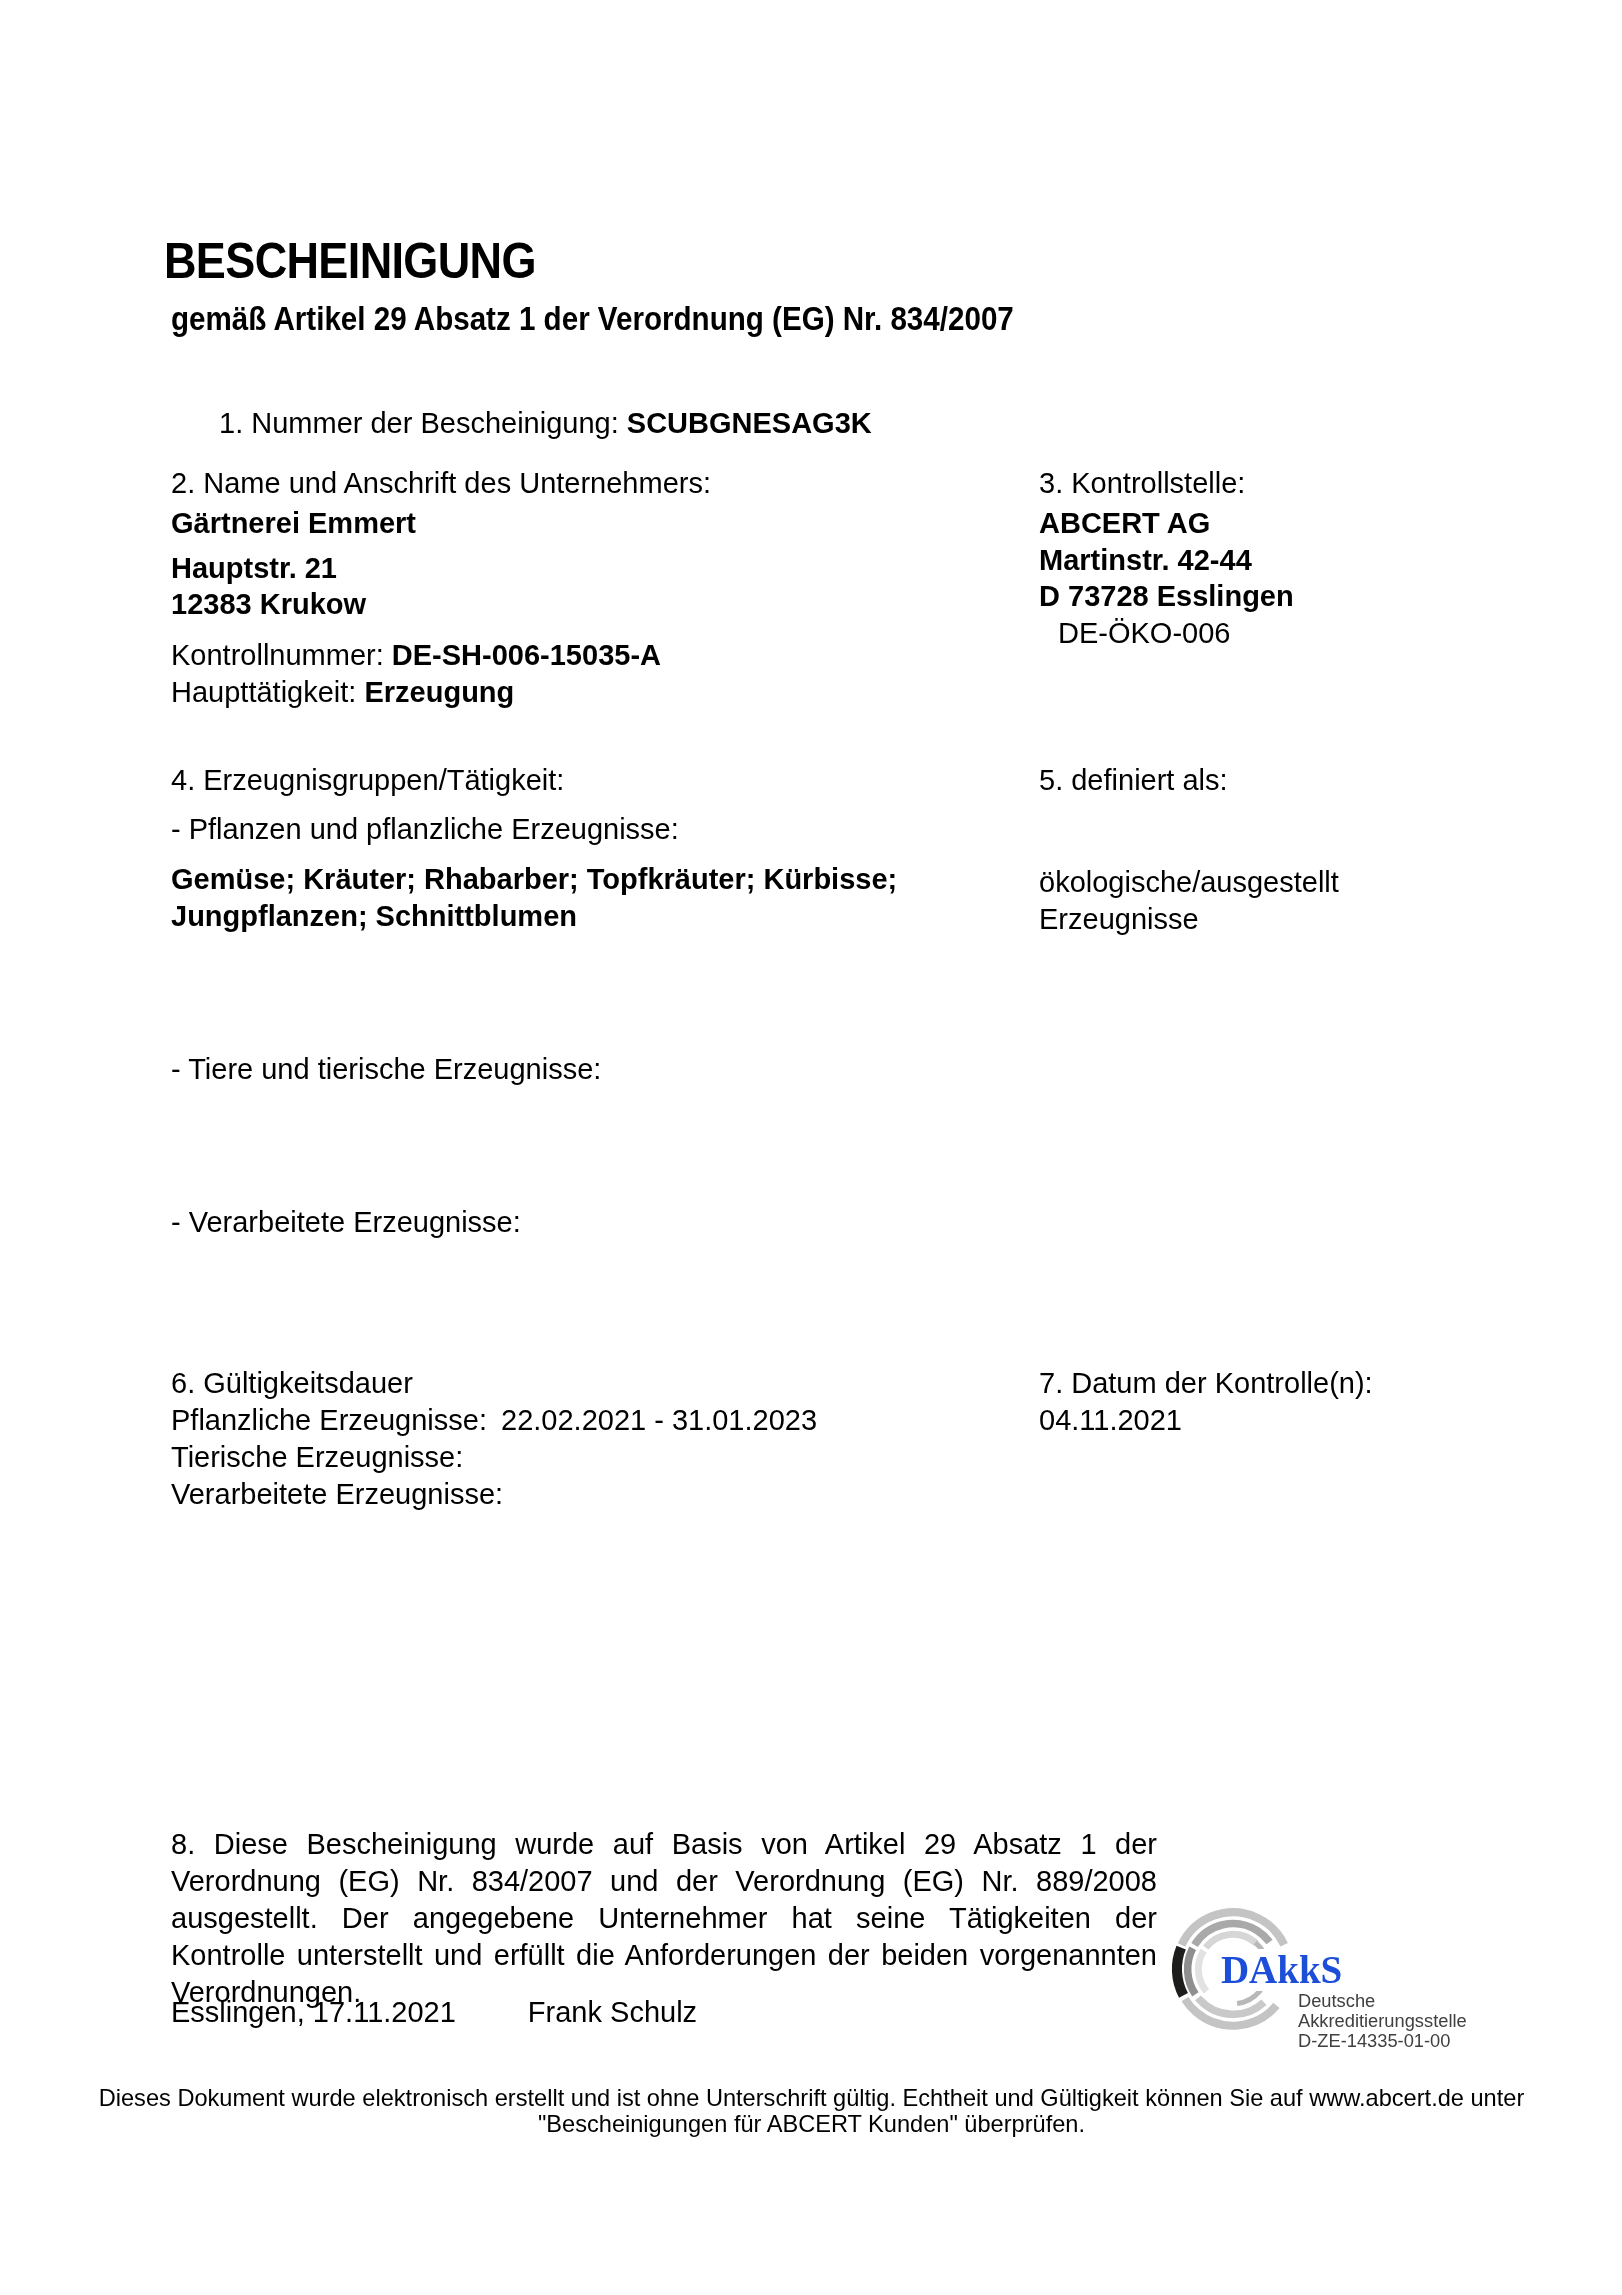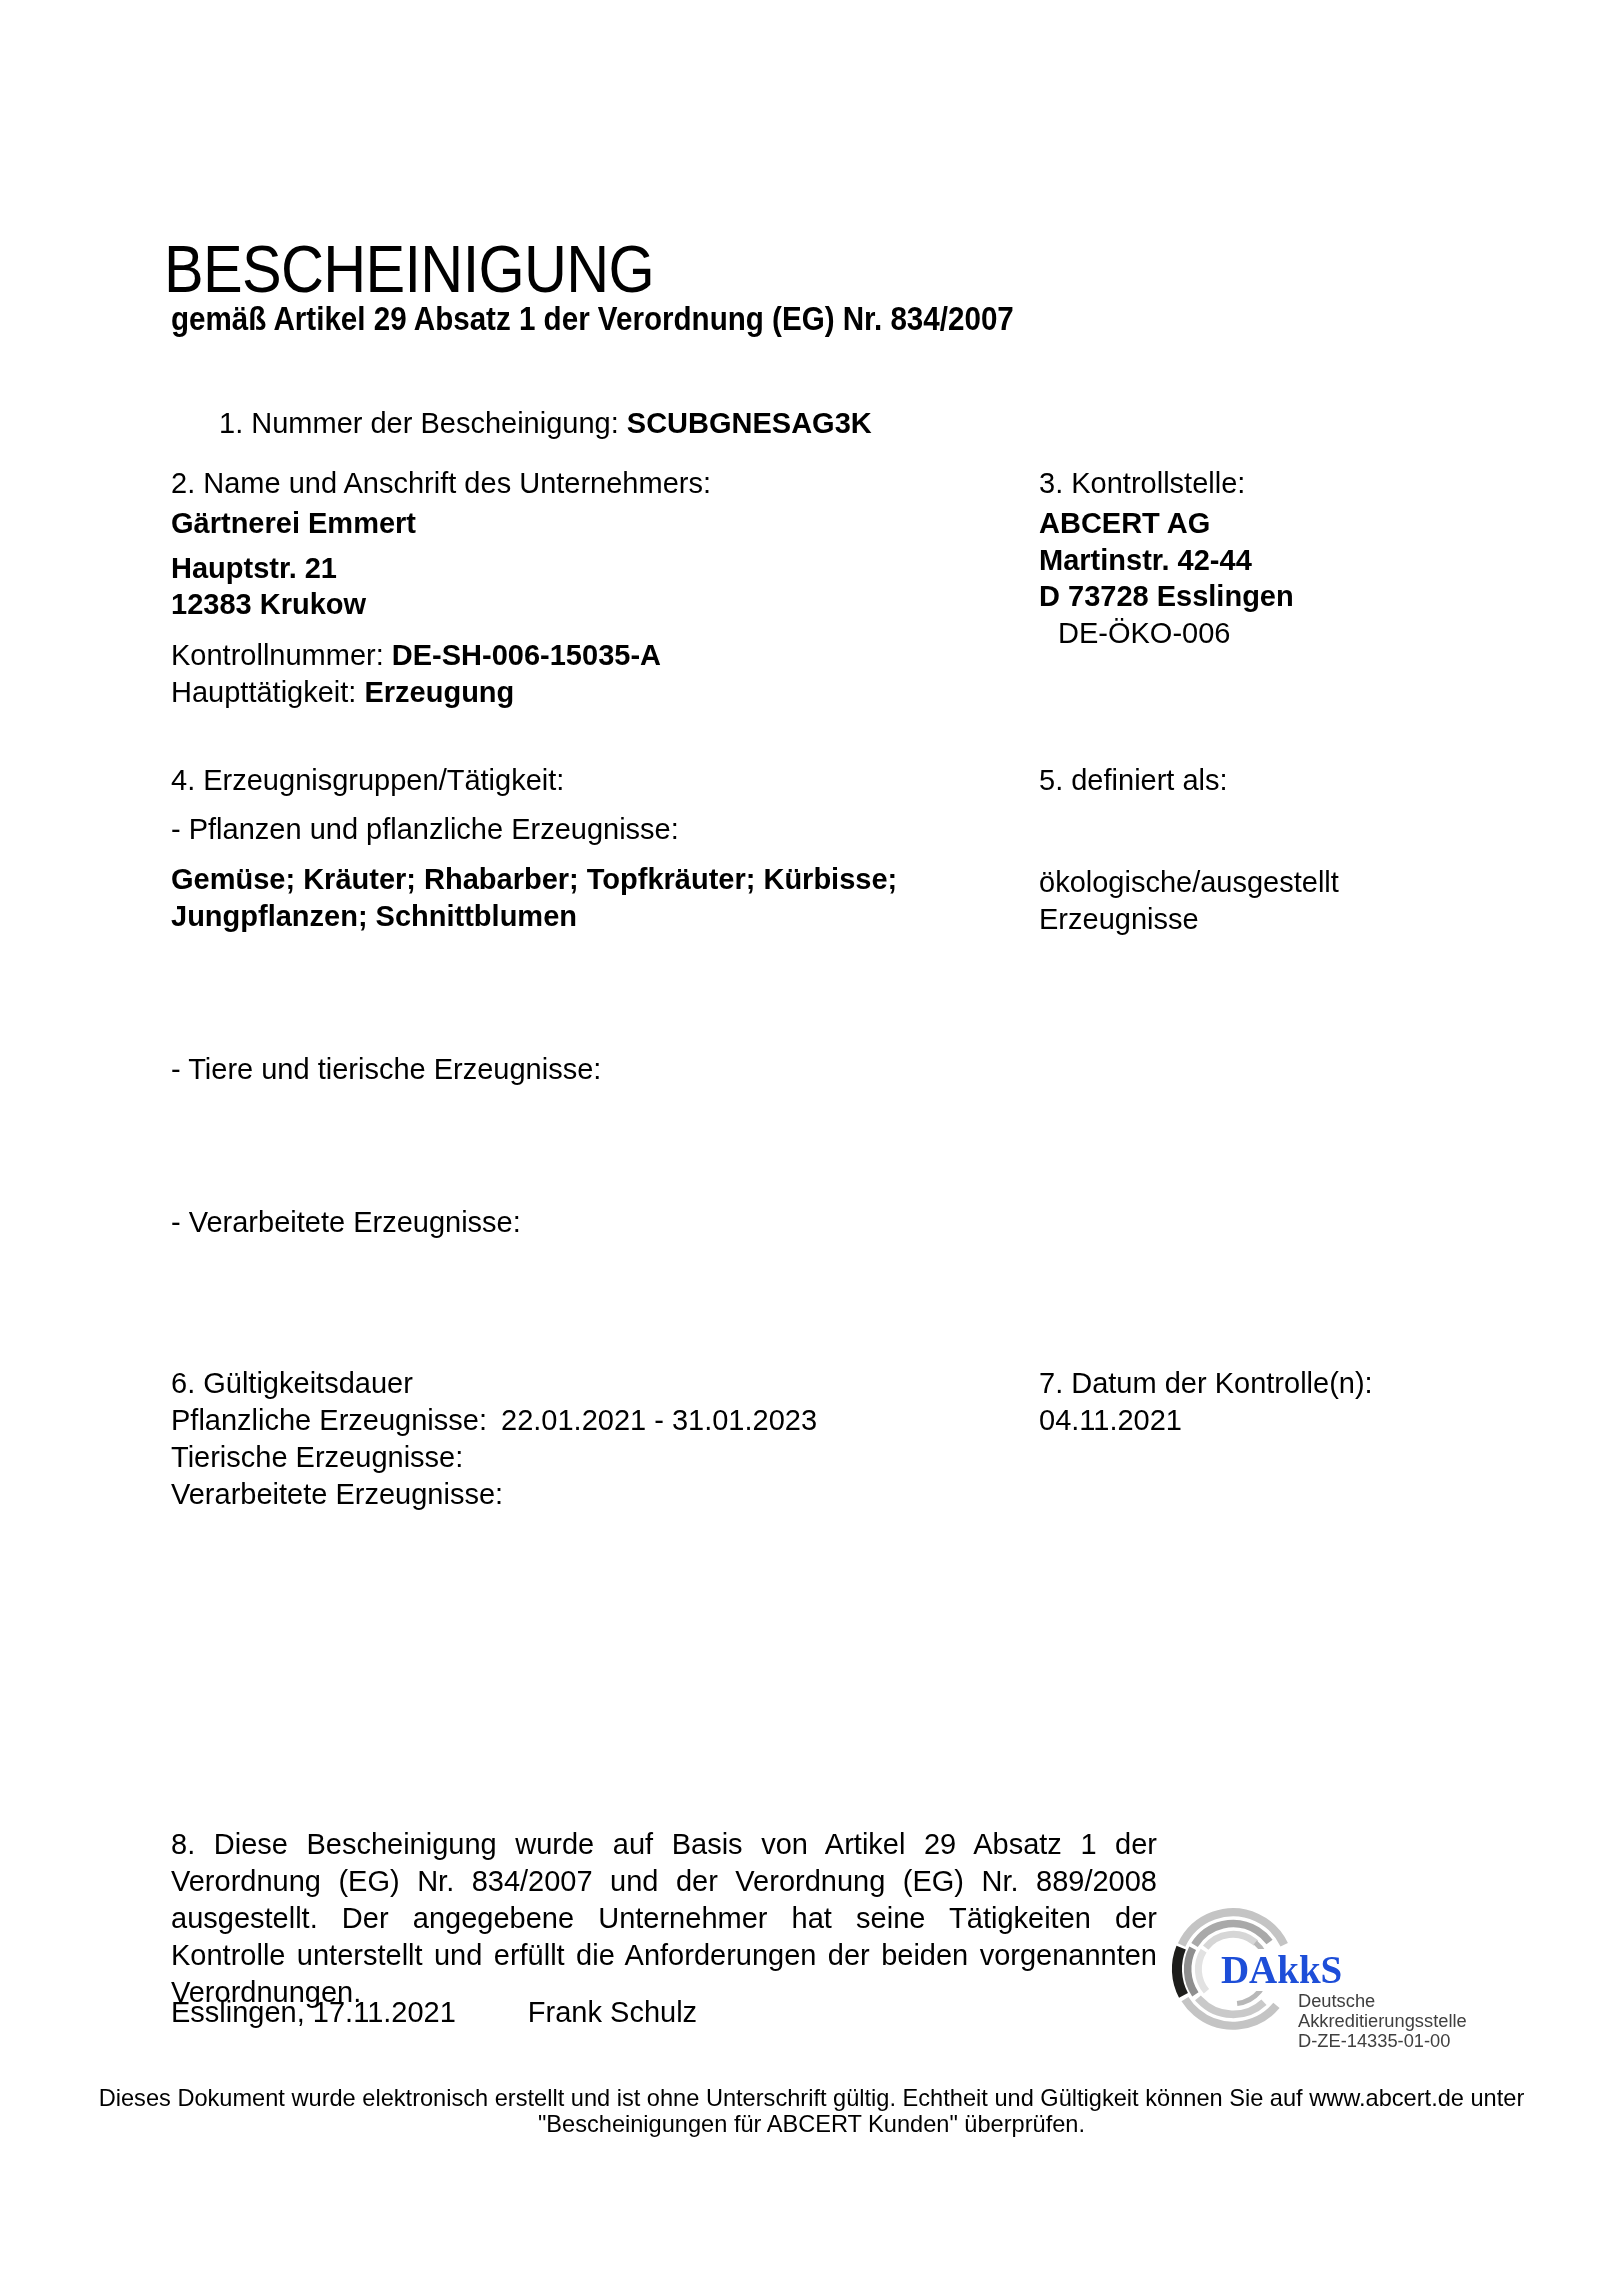--- a/index.html
+++ b/index.html
@@ -7,21 +7,21 @@
     position:relative;
     width:1623px;height:2295px;
     background:#ffffff;
     font-family:"Liberation Sans", sans-serif;
     color:#000000;
     overflow:hidden;
     margin:0 auto;
   }
   .abs{position:absolute;}
   .t-title{
-    font-size:66px;font-weight:normal;line-height:1;white-space:nowrap;
+    font-size:50px;font-weight:bold;line-height:1;white-space:nowrap;
     letter-spacing:-0.7px;
   }
   .squeeze-title{display:inline-block;transform:scaleX(0.90);transform-origin:0 50%;}
   .t-sub{
     font-size:34px;font-weight:bold;line-height:1;white-space:nowrap;
   }
   .squeeze-sub{display:inline-block;transform:scaleX(0.87);transform-origin:0 50%;}
   .body-line{font-size:29px;line-height:37px;}
   .bold{font-weight:bold;}
   .leftcol{left:171px;}
@@ -98,21 +98,21 @@
   <div class="abs wrapblock bold leftcol" style="top:861px;width:811px;">Gemüse; Kräuter; Rhabarber; Topfkräuter; Kürbisse; Jungpflanzen; Schnittblumen</div>
   <div class="abs body-line leftcol" style="top:1051px;">- Tiere und tierische Erzeugnisse:</div>
   <div class="abs body-line leftcol" style="top:1204px;text-align:center;">- Verarbeitete Erzeugnisse:</div>
 
   <div class="abs body-line rightcol" style="top:762px;">5. definiert als:</div>
   <div class="abs wrapblock rightcol" style="top:864px;width:419px;">ökologische/ausgestellt Erzeugnisse</div>
 
   <div class="abs body-line leftcol" style="top:1365px;">6. Gültigkeitsdauer</div>
   <div class="abs leftcol row67-table" style="top:1402px;">
     <div class="body-line">
-      <span class="label-fixed">Pflanzliche Erzeugnisse:</span><span>22.01.2021 - 31.01.2023</span>
+      <span class="label-fixed">Pflanzliche Erzeugnisse:</span><span>22.02.2021 - 31.01.2023</span>
     </div>
     <div class="body-line">
       <span class="label-fixed">Tierische Erzeugnisse:</span><span></span>
     </div>
     <div class="body-line">
       <span class="label-fixed">Verarbeitete Erzeugnisse:</span><span></span>
     </div>
   </div>
 
   <div class="abs body-line rightcol" style="top:1365px;">7. Datum der Kontrolle(n):</div>

